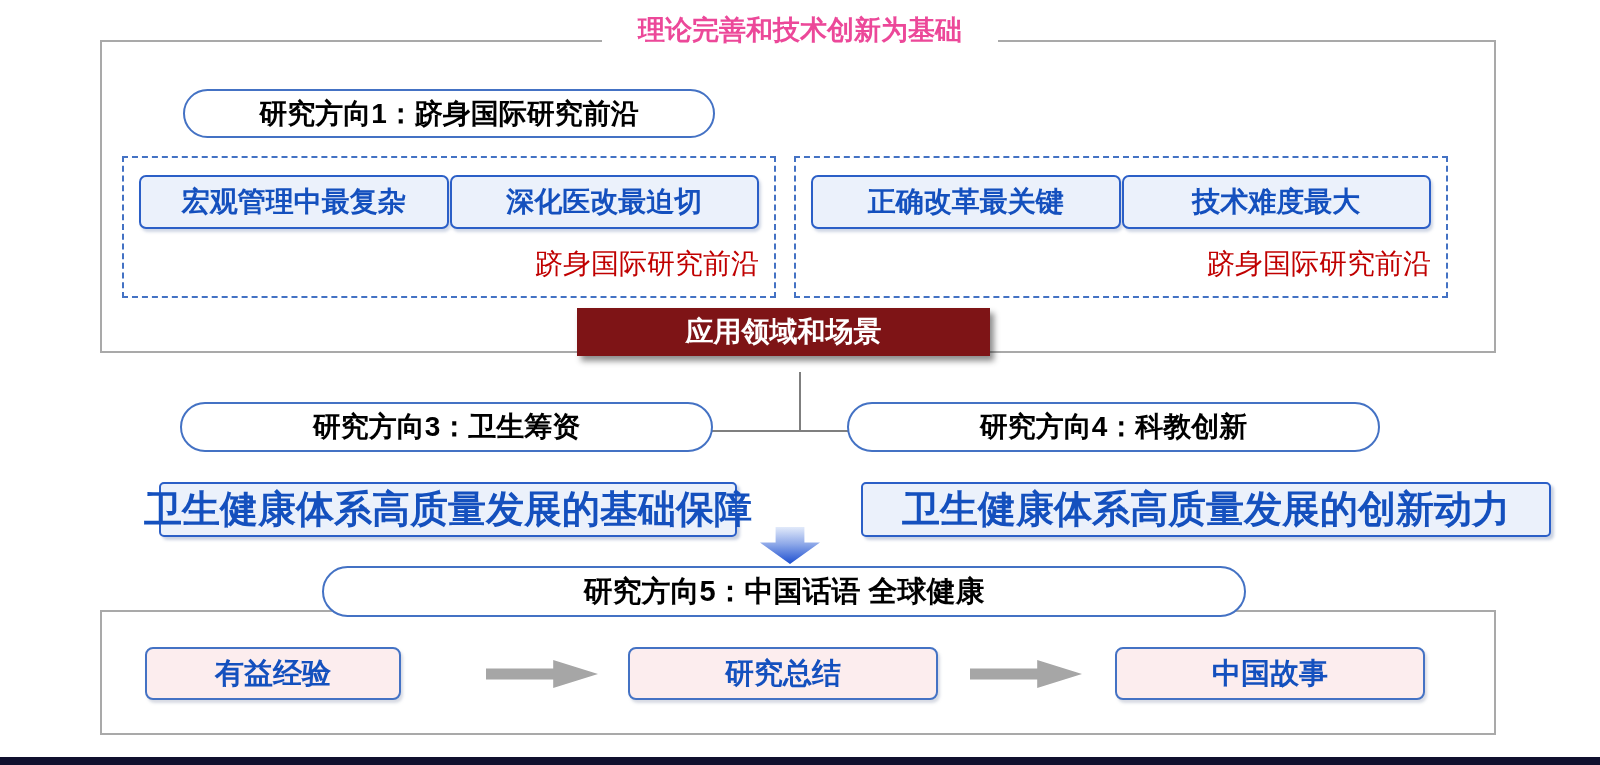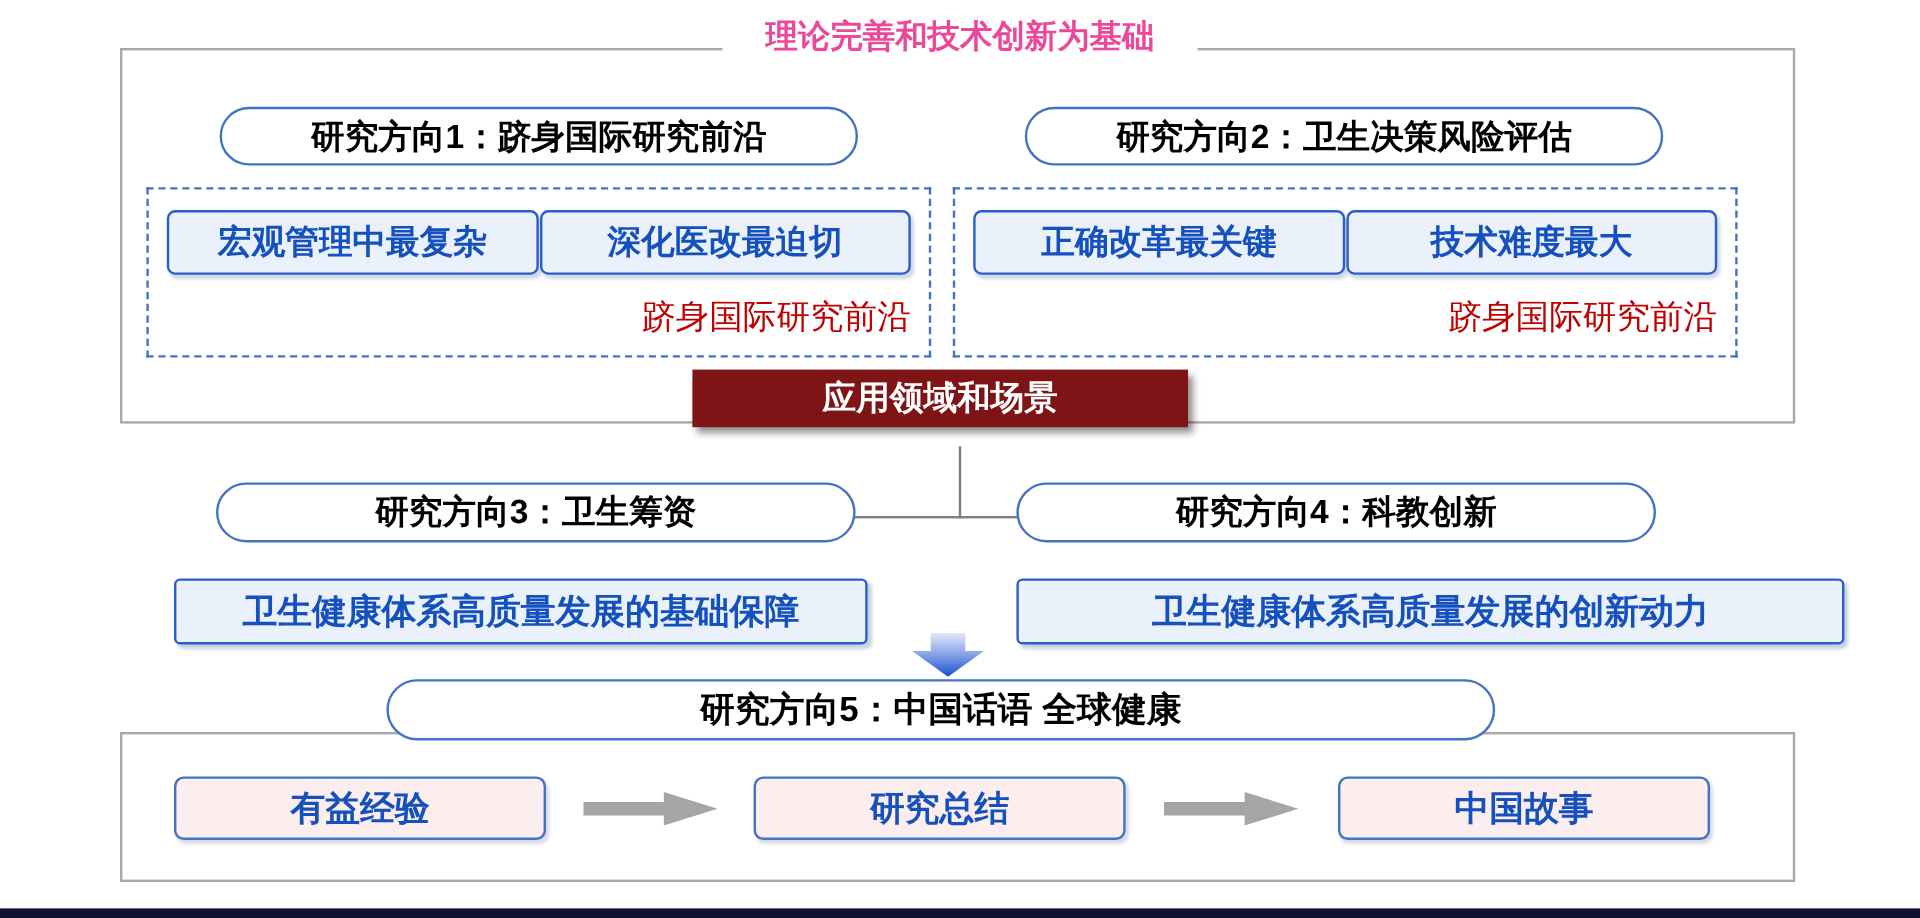--- a/index.html
+++ b/index.html
@@ -57,40 +57,41 @@
   }
 
   
   .conn{background:#7f7f7f;z-index:1;}
   #conn-v{left:799px;top:372px;width:2px;height:60px;}
   #conn-h{left:700px;top:430px;width:170px;height:2px;}
 
   
   .desc{
     background:#ebf1fb;border:2px solid #2b5fc7;border-radius:5px;
-    font-weight:bold;font-size:29px;color:#1450be;white-space:nowrap;z-index:2;
+    font-weight:bold;font-size:38px;color:#1450be;white-space:nowrap;z-index:2;
     box-shadow:3px 3px 3px rgba(120,140,180,0.4);
+    margin-left:14px;
   }
   #desc-1{left:145px;top:482px;width:578px;height:55px;}
   #desc-2{left:847px;top:482px;width:690px;height:55px;}
 
   
   #down-arrow{
     left:760px;top:527px;width:60px;height:37px;z-index:2;
     background:linear-gradient(180deg,#e2eafa 0%,#90aae9 45%,#1d4fd0 100%);
     clip-path:polygon(26% 0,74% 0,74% 42%,100% 42%,50% 100%,0 42%,26% 42%);
   }
 
   
   .flow-box{
     background:#fcedee;border:2px solid #4472c4;border-radius:8px;
     font-weight:bold;font-size:29px;color:#1450be;z-index:2;
     box-shadow:2px 3px 3px rgba(140,150,175,0.35);
   }
-  #flow-1{left:145px;top:647px;width:310px;height:53px;}
+  #flow-1{left:145px;top:647px;width:256px;height:53px;}
   #flow-2{left:628px;top:647px;width:310px;height:53px;}
   #flow-3{left:1115px;top:647px;width:310px;height:53px;}
 
   .gray-arrow{
     background:#a6a6a6;width:112px;height:28px;z-index:1;
     clip-path:polygon(0 30%,60% 30%,60% 0,100% 50%,60% 100%,60% 70%,0 70%);
   }
   #gray-arrow-1{left:486px;top:660px;}
   #gray-arrow-2{left:970px;top:660px;}
 
@@ -100,21 +101,20 @@
 </head>
 <body>
 
 <div id="stage">
 
   <div id="top-frame" class="abs frame"></div>
 
   <div id="main-title" class="abs">理论完善和技术创新为基础</div>
 
   <div id="pill-1" class="abs pill center">研究方向1：跻身国际研究前沿</div>
-  <div id="pill-2" class="abs pill center">研究方向2：卫生决策风险评估</div>
 
   <div id="dashed-left" class="abs dashed">
     <div class="chip-row">
       <div class="chip">宏观管理中最复杂</div>
       <div class="chip">深化医改最迫切</div>
     </div>
     <div class="note">跻身国际研究前沿</div>
   </div>
 
   <div id="dashed-right" class="abs dashed">

